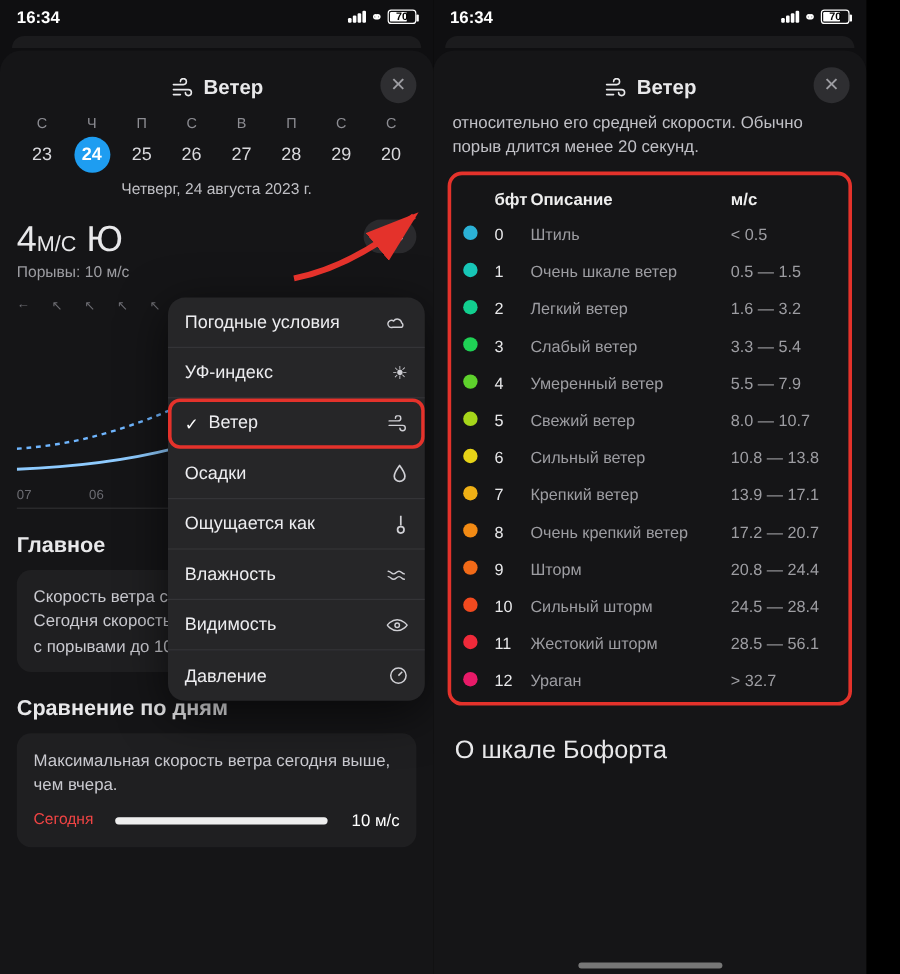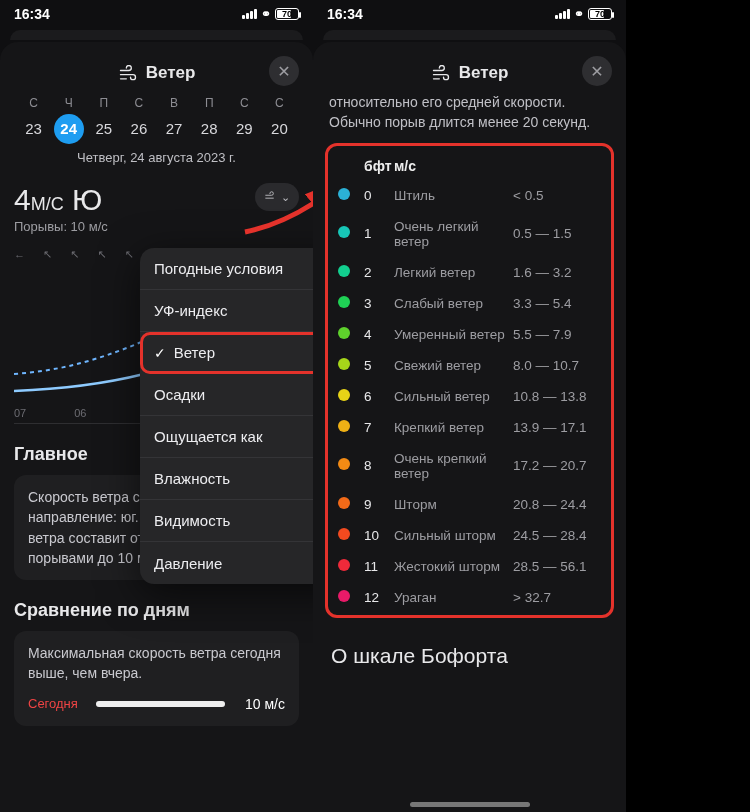--- a/index.html
+++ b/index.html
@@ -1,17 +1,17 @@
 <!DOCTYPE html>
 <html><head>
 <meta charset="utf-8">
 <style>
   * { box-sizing: border-box; margin: 0; padding: 0; font-family: -apple-system, "SF Pro Text", "Helvetica Neue", Arial, sans-serif; }
   body { background:#000; color:#e8e8ea; width:750px; height:812px; overflow:hidden; }
-  .wrap { display:flex; width:626px; height:812px; }
+  .wrap { display:flex; width:722px; height:812px; }
   .phone { width:375px; height:812px; background:#0f0f11; position:relative; overflow:hidden; }
   
   .status { display:flex; justify-content:space-between; align-items:center; padding:6px 14px 4px; font-size:14px; font-weight:600; color:#fff; }
   .status .right { display:flex; gap:4px; align-items:center; font-size:12px; }
   .sig { display:inline-flex; gap:1px; align-items:flex-end; }
   .sig i { width:3px; background:#fff; display:inline-block; border-radius:1px;}
   .sig i:nth-child(1){height:4px}.sig i:nth-child(2){height:6px}.sig i:nth-child(3){height:8px}.sig i:nth-child(4){height:10px}
   .batt { border:1px solid #fff; border-radius:3px; width:24px; height:12px; position:relative; display:inline-flex; align-items:center; justify-content:flex-start; padding:1px;}
   .batt::after{content:"";position:absolute;right:-3px;top:3px;width:2px;height:6px;background:#fff;border-radius:1px;}
   .batt .lvl{background:#fff;height:100%;width:70%;border-radius:1px;}
@@ -308,33 +308,34 @@
       </div>
       <div class="close">✕</div>
     </div>
 
     <div class="info-text">относительно его средней скорости. Обычно порыв длится менее 20 секунд.</div>
 
     <div class="bf-frame">
       <div class="bf-head">
         <span class="col-dot"></span>
         <span class="col-bft">бфт</span>
+        <span class="col-desc">Описание</span>
         <span class="col-ms">м/с</span>
       </div>
       <div id="bf-rows">
             <div class="bf-row">
               <span class="col-dot"><span class="dot" style="background:#2bb1d6"></span></span>
               <span class="col-bft">0</span>
               <span class="col-desc">Штиль</span>
               <span class="col-ms">&lt; 0.5</span>
             </div>
             <div class="bf-row">
               <span class="col-dot"><span class="dot" style="background:#17c6b7"></span></span>
               <span class="col-bft">1</span>
-              <span class="col-desc">Очень легкий ветер</span>
+              <span class="col-desc">Очень шкале ветер</span>
               <span class="col-ms">0.5 — 1.5</span>
             </div>
             <div class="bf-row">
               <span class="col-dot"><span class="dot" style="background:#12cf8f"></span></span>
               <span class="col-bft">2</span>
               <span class="col-desc">Легкий ветер</span>
               <span class="col-ms">1.6 — 3.2</span>
             </div>
             <div class="bf-row">
               <span class="col-dot"><span class="dot" style="background:#1fd155"></span></span>

